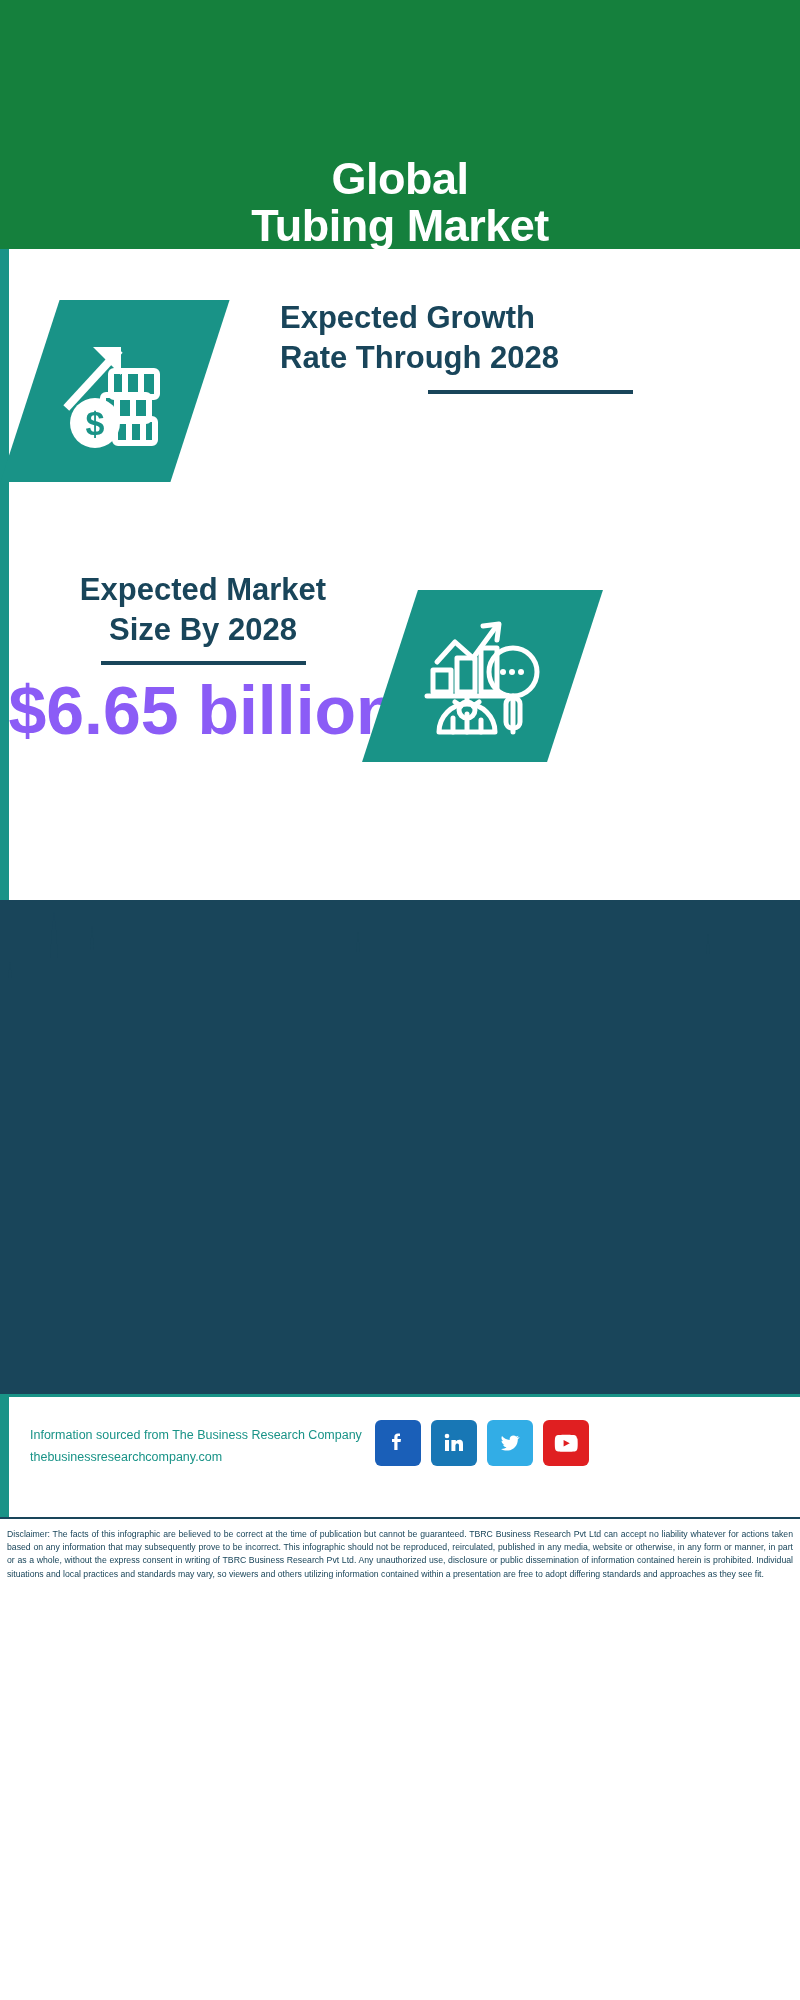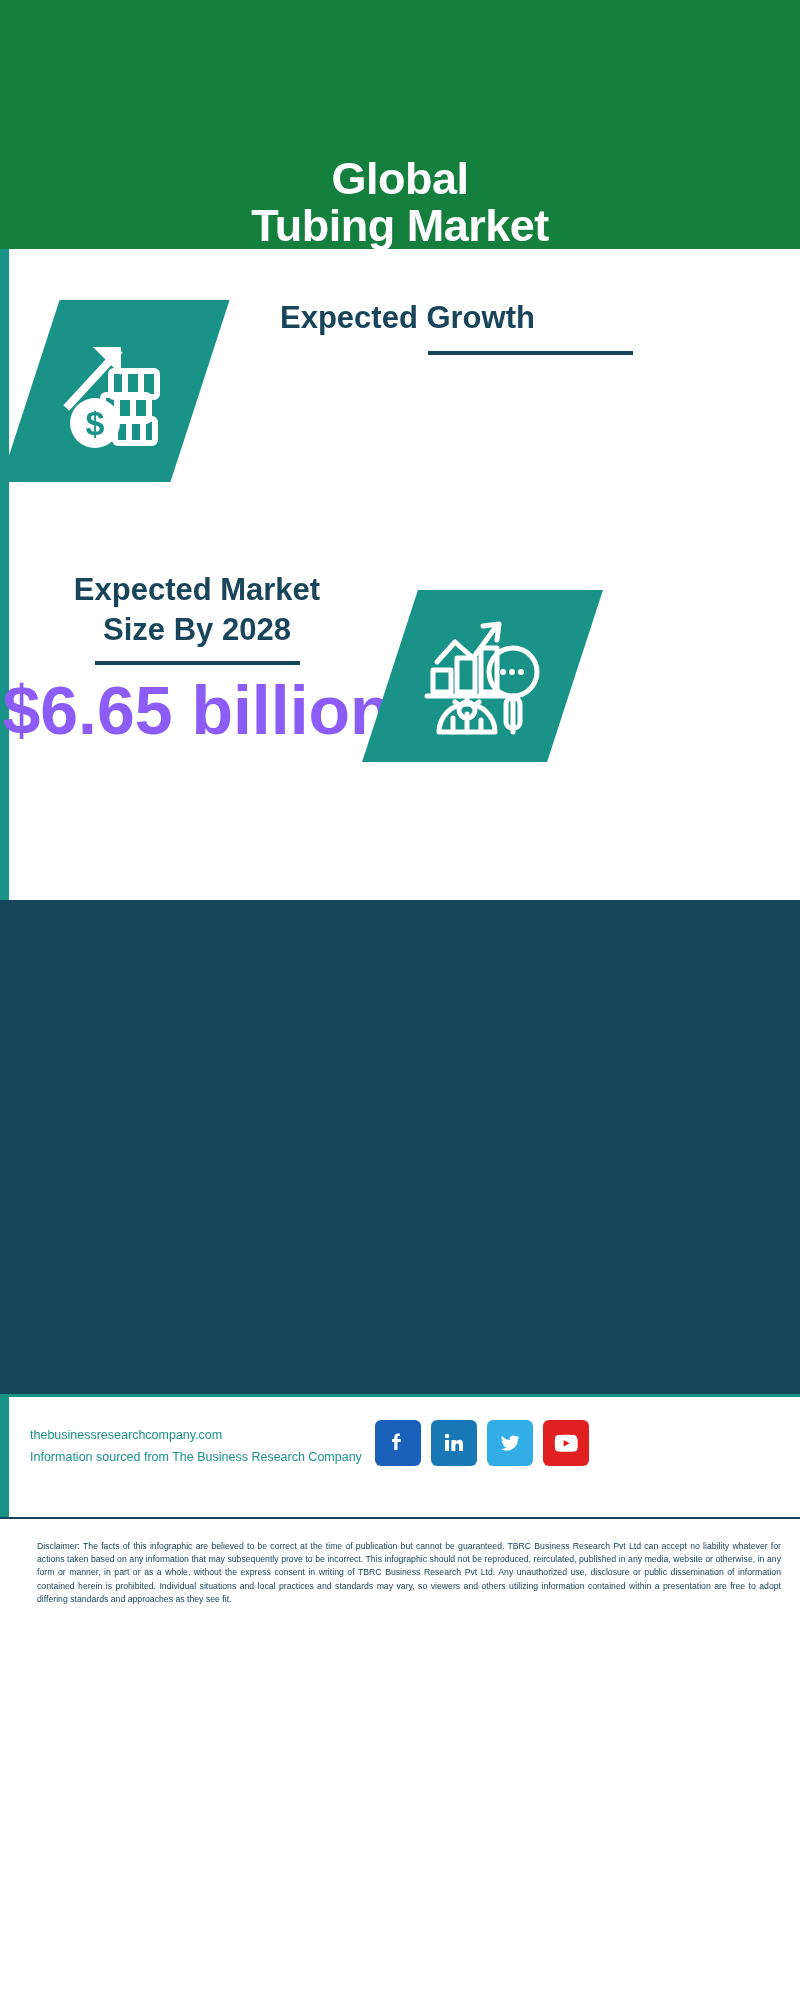--- a/index.html
+++ b/index.html
@@ -22,21 +22,21 @@
   .para > svg{transform:skewX(18deg);}
 
   
   .growth-badge{left:30px;top:300px;width:170px;height:182px;}
   .growth-text{position:absolute;left:280px;top:298px;width:500px;}
   .growth-text .lbl{color:#19455a;font-size:31px;font-weight:bold;line-height:1.28;}
   .rule-dark{width:205px;height:4px;background:#19455a;margin:13px auto 0;}
   .rule-teal-num{color:#199387;font-size:63px;font-weight:bold;line-height:1;margin-top:14px;}
 
   
-  .size-text{position:absolute;left:2px;top:570px;width:390px;text-align:center;}
+  .size-text{position:absolute;left:8px;top:570px;width:390px;text-align:center;}
   .size-text .lbl{color:#19455a;font-size:31px;font-weight:bold;line-height:1.28;}
   .rule-dark2{width:205px;height:4px;background:#19455a;margin:12px auto 0;}
   .size-val{color:#8b5cf6;font-size:68px;font-weight:bold;line-height:1.05;margin-top:10px;}
   .size-badge{left:390px;top:590px;width:185px;height:172px;}
 
   
   .dark{position:absolute;left:0;top:900px;width:800px;height:494px;background:#19455a;}
   .skyline{position:absolute;left:0;top:0;width:800px;height:125px;display:block;}
   .driver-icon{position:absolute;left:40px;top:1095px;width:155px;height:135px;}
   .driver-copy{position:absolute;left:210px;top:1095px;width:560px;text-align:center;}
@@ -51,21 +51,21 @@
   .socials{position:absolute;left:375px;top:23px;display:flex;gap:10px;}
   .sq{width:46px;height:46px;border-radius:6px;display:flex;align-items:center;
       justify-content:center;}
   .sq.fb{background:#1a5fb8;}
   .sq.li{background:#1877b5;}
   .sq.tw{background:#32ade6;}
   .sq.yt{background:#e01f21;}
 
   .disclaimer{position:absolute;left:0;top:1517px;width:800px;height:483px;background:#ffffff;
               border-top:2px solid #19455a;}
-  .disclaimer p{margin:12px;padding:9px 7px 0 25px;color:#19455a;font-size:8.7px;
+  .disclaimer p{margin:0;padding:9px 7px 0 7px;color:#19455a;font-size:8.7px;
                 line-height:1.52;text-align:justify;}
   .left-bar{position:absolute;left:0;top:249px;width:9px;height:1268px;background:#199387;}
 </style>
 </head>
 <body>
 
 <div class="page">
 
   <div class="header">
     <h1>
@@ -94,20 +94,21 @@
         <line x1="74" y1="88" x2="74" y2="112"></line>
         <line x1="88" y1="88" x2="88" y2="112"></line>
       </g>
       <circle cx="40" cy="92" r="25" fill="#ffffff"></circle>
       <text x="40" y="104" font-size="34" font-weight="bold" text-anchor="middle" fill="#199387" font-family="Liberation Sans, sans-serif">$</text>
     </svg>
   </div>
 
   <div class="growth-text">
     <div class="lbl">Expected Growth</div>
+    <div class="lbl">Rate Through 2028</div>
     <div class="rule-dark"></div>
   </div>
 
   <div class="size-text">
     <div class="lbl">Expected Market</div>
     <div class="lbl">Size By 2028</div>
     <div class="rule-dark2"></div>
     <div class="size-val">$6.65 billion</div>
   </div>
 
@@ -195,22 +196,22 @@
     <div class="driver-copy">
       <div class="driver-title">Driver:</div>
 
     </div>
 
   </div>
 
   <div class="footer">
     <div class="foot-side"></div>
     <div class="foot-text">
+      <div>Information sourced from The Business Research Company</div>
       <div>thebusinessresearchcompany.com</div>
-      <div>Information sourced from The Business Research Company</div>
     </div>
     <div class="socials">
       <div class="sq fb">
         <svg width="24" height="24" viewBox="0 0 24 24">
           <path fill="#ffffff" d="M15 5h-2.2c-1 0-1.3.5-1.3 1.3V8H15l-.4 3h-3.1v8H8.3v-8H6V8h2.3V6.2C8.3 3.9 9.7 2.6 11.8 2.6c1 0 1.9.1 2.2.1V5z"></path>
         </svg>
       </div>
       <div class="sq li">
         <svg width="24" height="24" viewBox="0 0 24 24">
           <rect x="3" y="9" width="4" height="11" fill="#ffffff"></rect>

